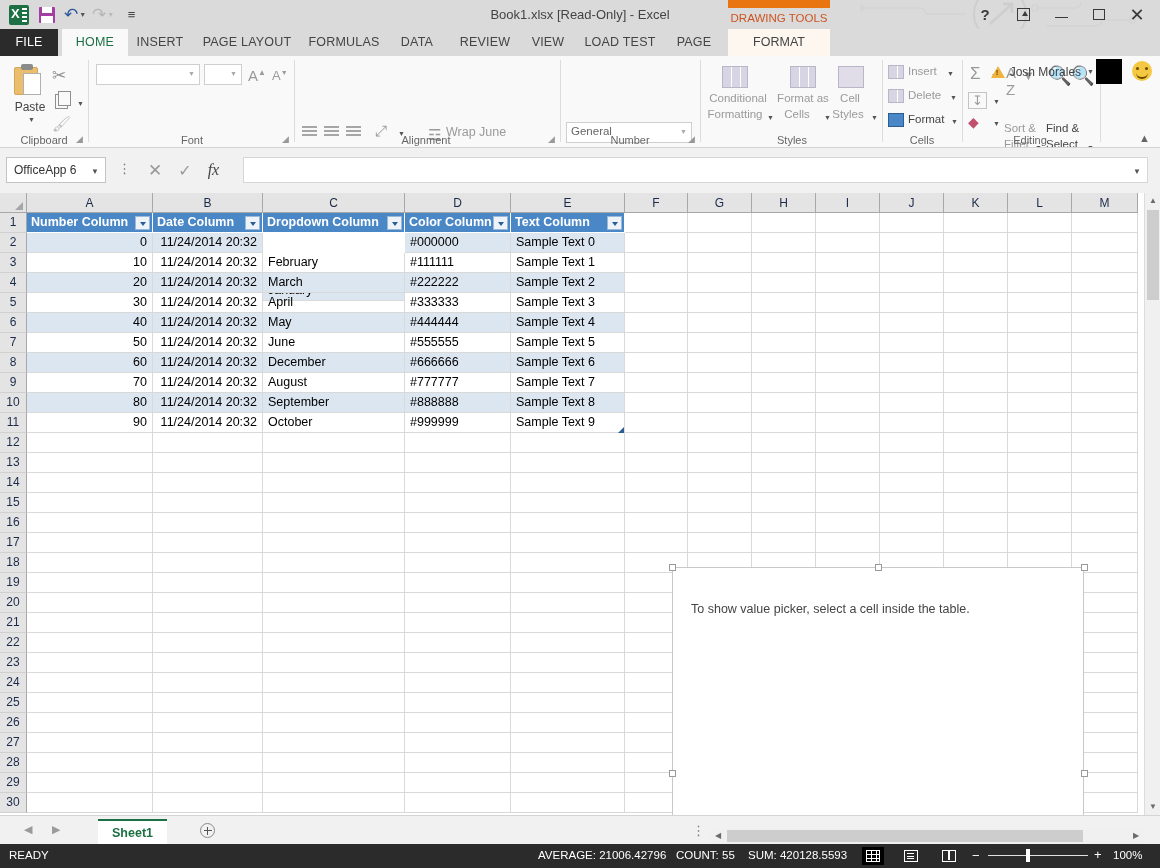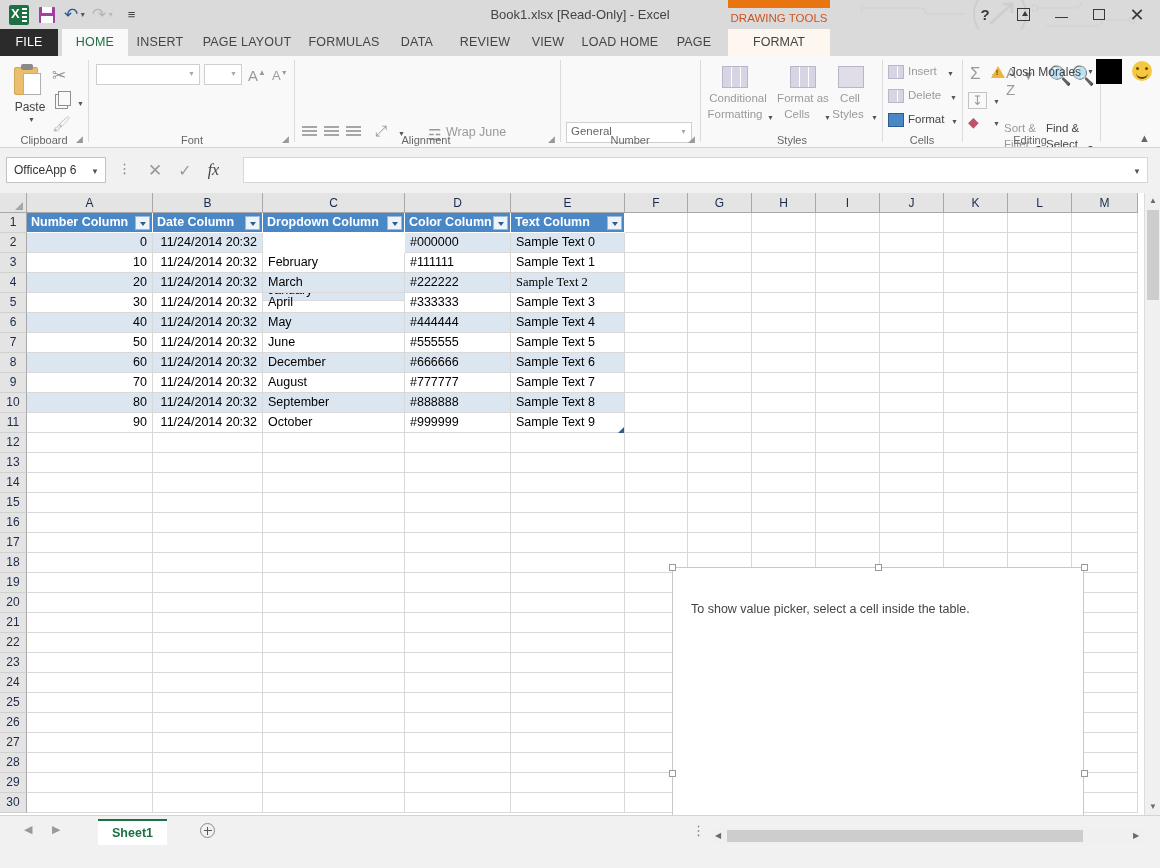--- a/index.html
+++ b/index.html
@@ -253,21 +253,21 @@
 
   <div class="tabrow">
     <div class="tab file" style="left:0;width:58px">FILE</div>
     <div class="tab active" style="left:62px;width:66px">HOME</div>
     <div class="tab" style="left:130px;width:60px">INSERT</div>
     <div class="tab" style="left:192px;width:110px">PAGE LAYOUT</div>
     <div class="tab" style="left:304px;width:80px">FORMULAS</div>
     <div class="tab" style="left:390px;width:54px">DATA</div>
     <div class="tab" style="left:450px;width:70px">REVIEW</div>
     <div class="tab" style="left:524px;width:48px">VIEW</div>
-    <div class="tab" style="left:578px;width:84px">LOAD HOME</div>
+    <div class="tab" style="left:578px;width:84px">LOAD TEST</div>
     <div class="tab" style="left:668px;width:52px">PAGE</div>
 
     <div class="ctxtab-band" style="left:728px;width:102px;top:-29px"></div>
     <div class="ctxtab-header" style="left:728px;width:102px;top:-21px">DRAWING TOOLS</div>
     <div class="ctxtab" style="left:728px;width:102px;top:0">FORMAT</div>
 
     <div class="acct">
       <span class="warn-tri"></span>
       <span>Josh Morales</span>
       <span class="tiny-caret">▼</span>
@@ -837,21 +837,21 @@
         <div class="gcell band pl" style="left: 511px; width: 114px; top: 40px;">Sample Text 0</div>
         <div class="gcell  pr" style="left: 27px; width: 126px; top: 60px;">10</div>
         <div class="gcell  pr" style="left: 153px; width: 110px; top: 60px;">11/24/2014 20:32</div>
         <div class="gcell  pl" style="left: 263px; width: 142px; top: 60px;">February</div>
         <div class="gcell  pl" style="left: 405px; width: 106px; top: 60px;">#111111</div>
         <div class="gcell  pl" style="left: 511px; width: 114px; top: 60px;">Sample Text 1</div>
         <div class="gcell band pr" style="left: 27px; width: 126px; top: 80px;">20</div>
         <div class="gcell band pr" style="left: 153px; width: 110px; top: 80px;">11/24/2014 20:32</div>
         <div class="gcell band pl" style="left: 263px; width: 142px; top: 80px;">March</div>
         <div class="gcell band pl" style="left: 405px; width: 106px; top: 80px;">#222222</div>
-        <div class="gcell band pl" style="left: 511px; width: 114px; top: 80px; font-family: Liberation Serif, serif;">Sample Text 2</div>
+        <div class="gcell band pl" style="left: 511px; width: 114px; top: 80px;">Sample Text 2</div>
         <div class="gcell  pr" style="left: 27px; width: 126px; top: 100px;">30</div>
         <div class="gcell  pr" style="left: 153px; width: 110px; top: 100px;">11/24/2014 20:32</div>
         <div class="gcell  pl" style="left: 263px; width: 142px; top: 100px;">April</div>
         <div class="gcell  pl" style="left: 405px; width: 106px; top: 100px;">#333333</div>
         <div class="gcell  pl" style="left: 511px; width: 114px; top: 100px;">Sample Text 3</div>
         <div class="gcell band pr" style="left: 27px; width: 126px; top: 120px;">40</div>
         <div class="gcell band pr" style="left: 153px; width: 110px; top: 120px;">11/24/2014 20:32</div>
         <div class="gcell band pl" style="left: 263px; width: 142px; top: 120px;">May</div>
         <div class="gcell band pl" style="left: 405px; width: 106px; top: 120px;">#444444</div>
         <div class="gcell band pl" style="left: 511px; width: 114px; top: 120px;">Sample Text 4</div>
@@ -907,13 +907,35 @@
     <div class="addsheet"></div>
     <div class="sbdots">⋮</div>
 
     <div class="hsb">
       <div class="arr" style="left:0">◀</div>
       <div class="thumb"></div>
       <div class="arr" style="right:0">▶</div>
     </div>
   </div>
 
+  <div class="statusbar">
+    <div class="sb-ready">READY</div>
+    <div class="sb-stat" style="left:538px">AVERAGE: 21006.42796</div>
+    <div class="sb-stat" style="left:676px">COUNT: 55</div>
+    <div class="sb-stat" style="left:748px">SUM: 420128.5593</div>
+
+    <div class="vbtn sel" style="left:862px">
+        <span class="vico-normal"></span>
+      </div>
+    <div class="vbtn" style="left:900px">
+        <span class="vico-layout"></span>
+      </div>
+    <div class="vbtn" style="left:938px">
+        <span class="vico-break"></span>
+      </div>
+
+    <div class="zminus" style="left:972px">−</div>
+    <div class="ztrack" style="left:988px;width:100px"></div>
+    <div class="zthumb" style="left:1026px"></div>
+    <div class="zplus" style="left:1094px">+</div>
+    <div class="zpct" style="left:1113px">100%</div>
+  </div>
 </div>
 
 </body></html>

